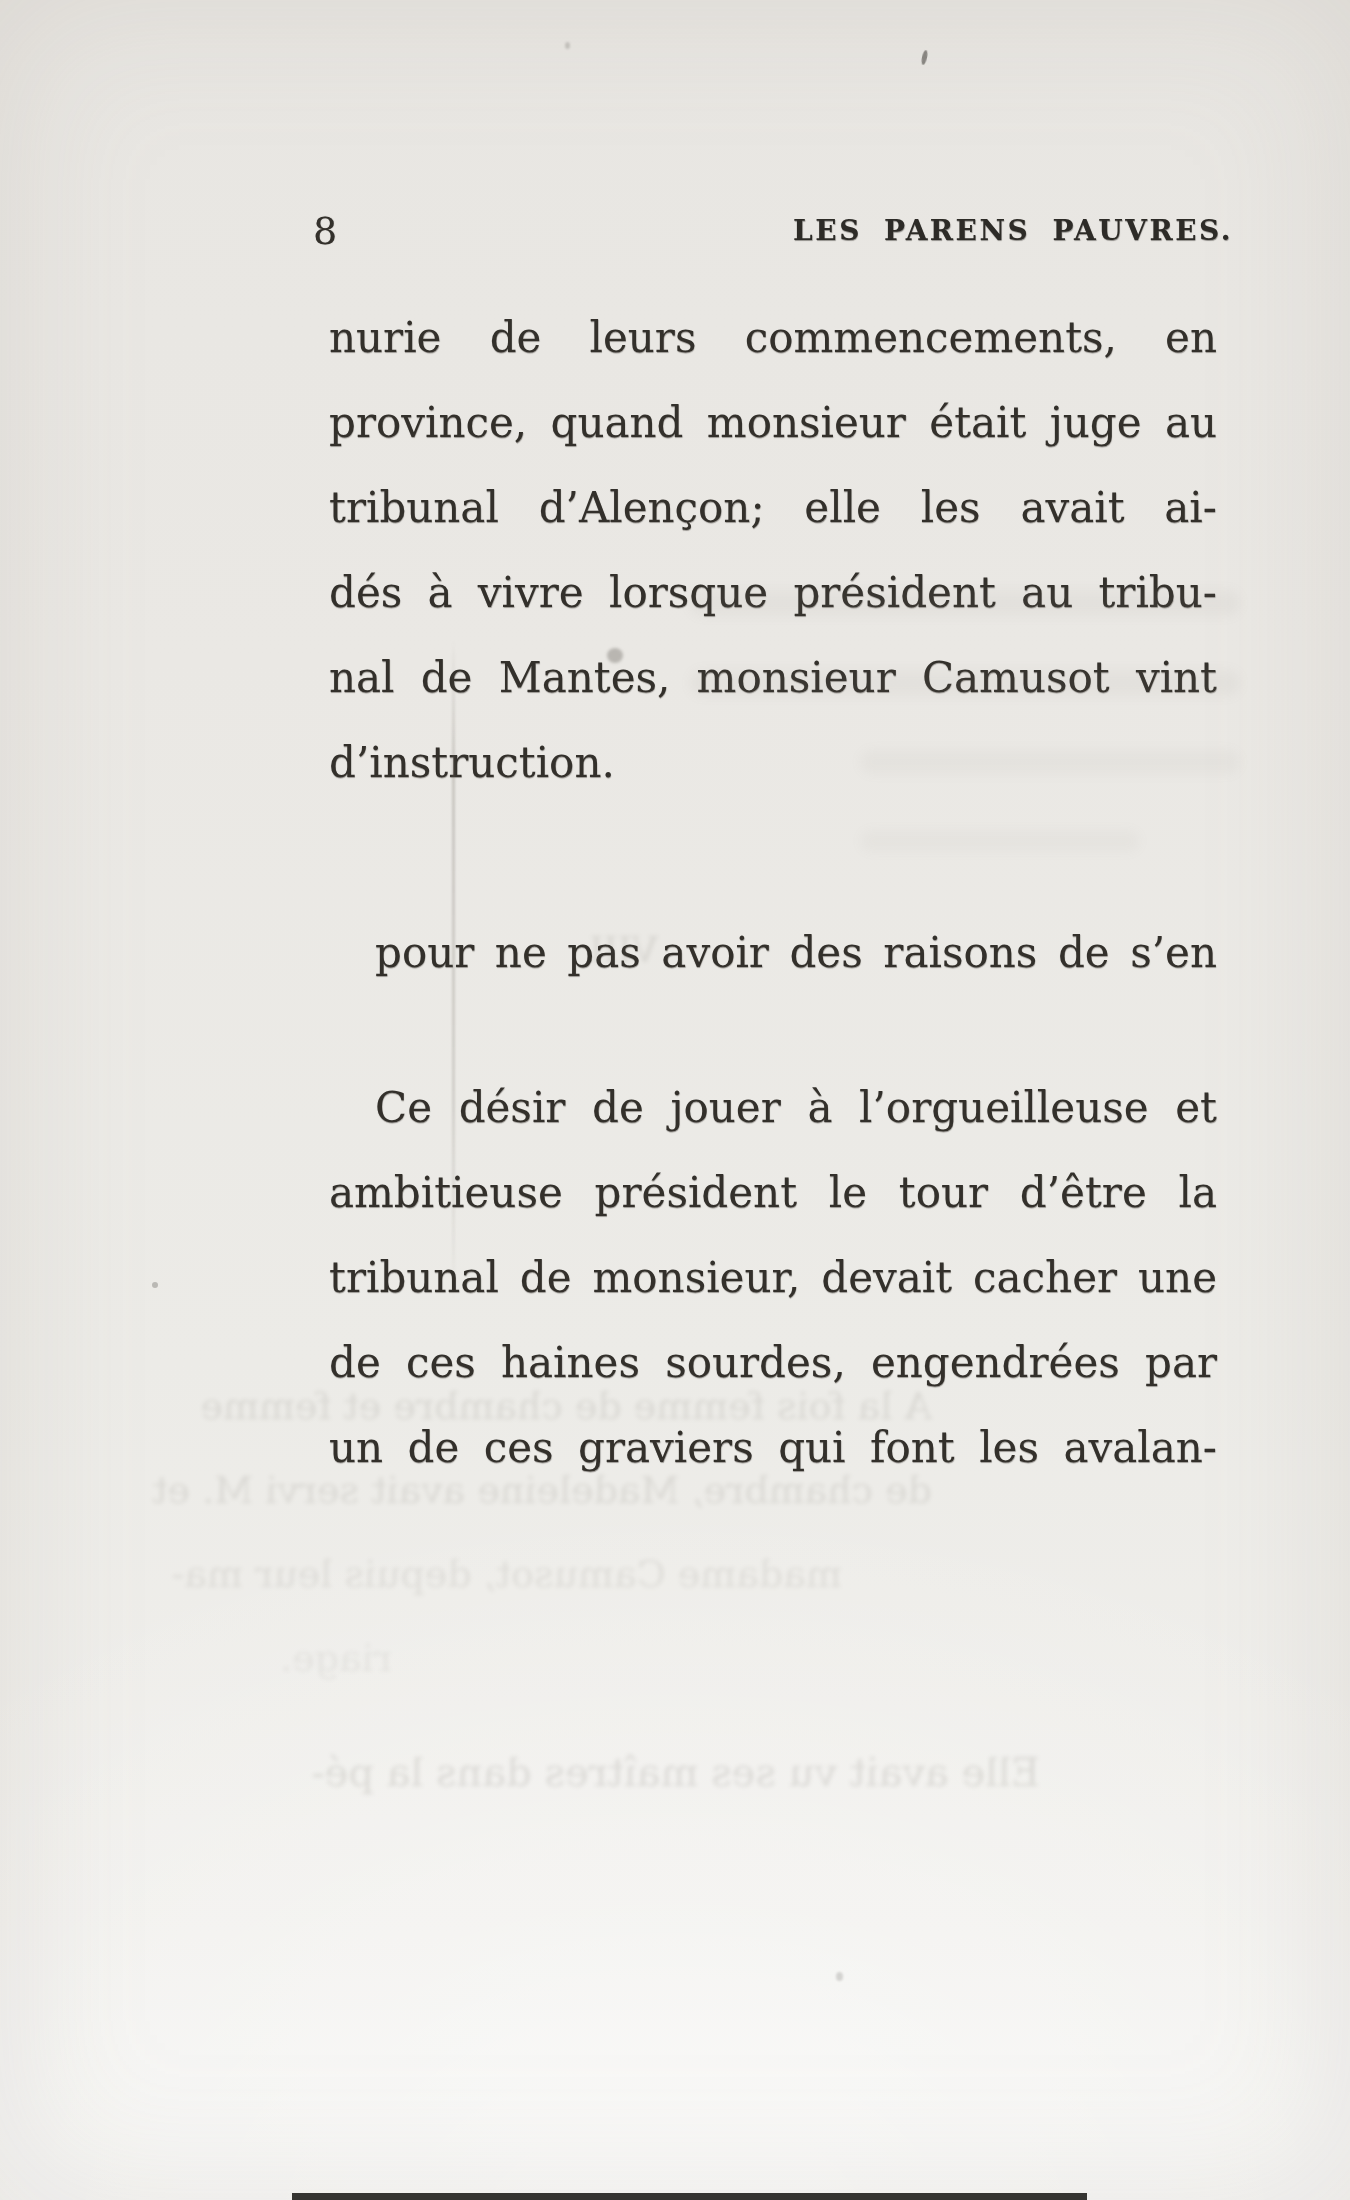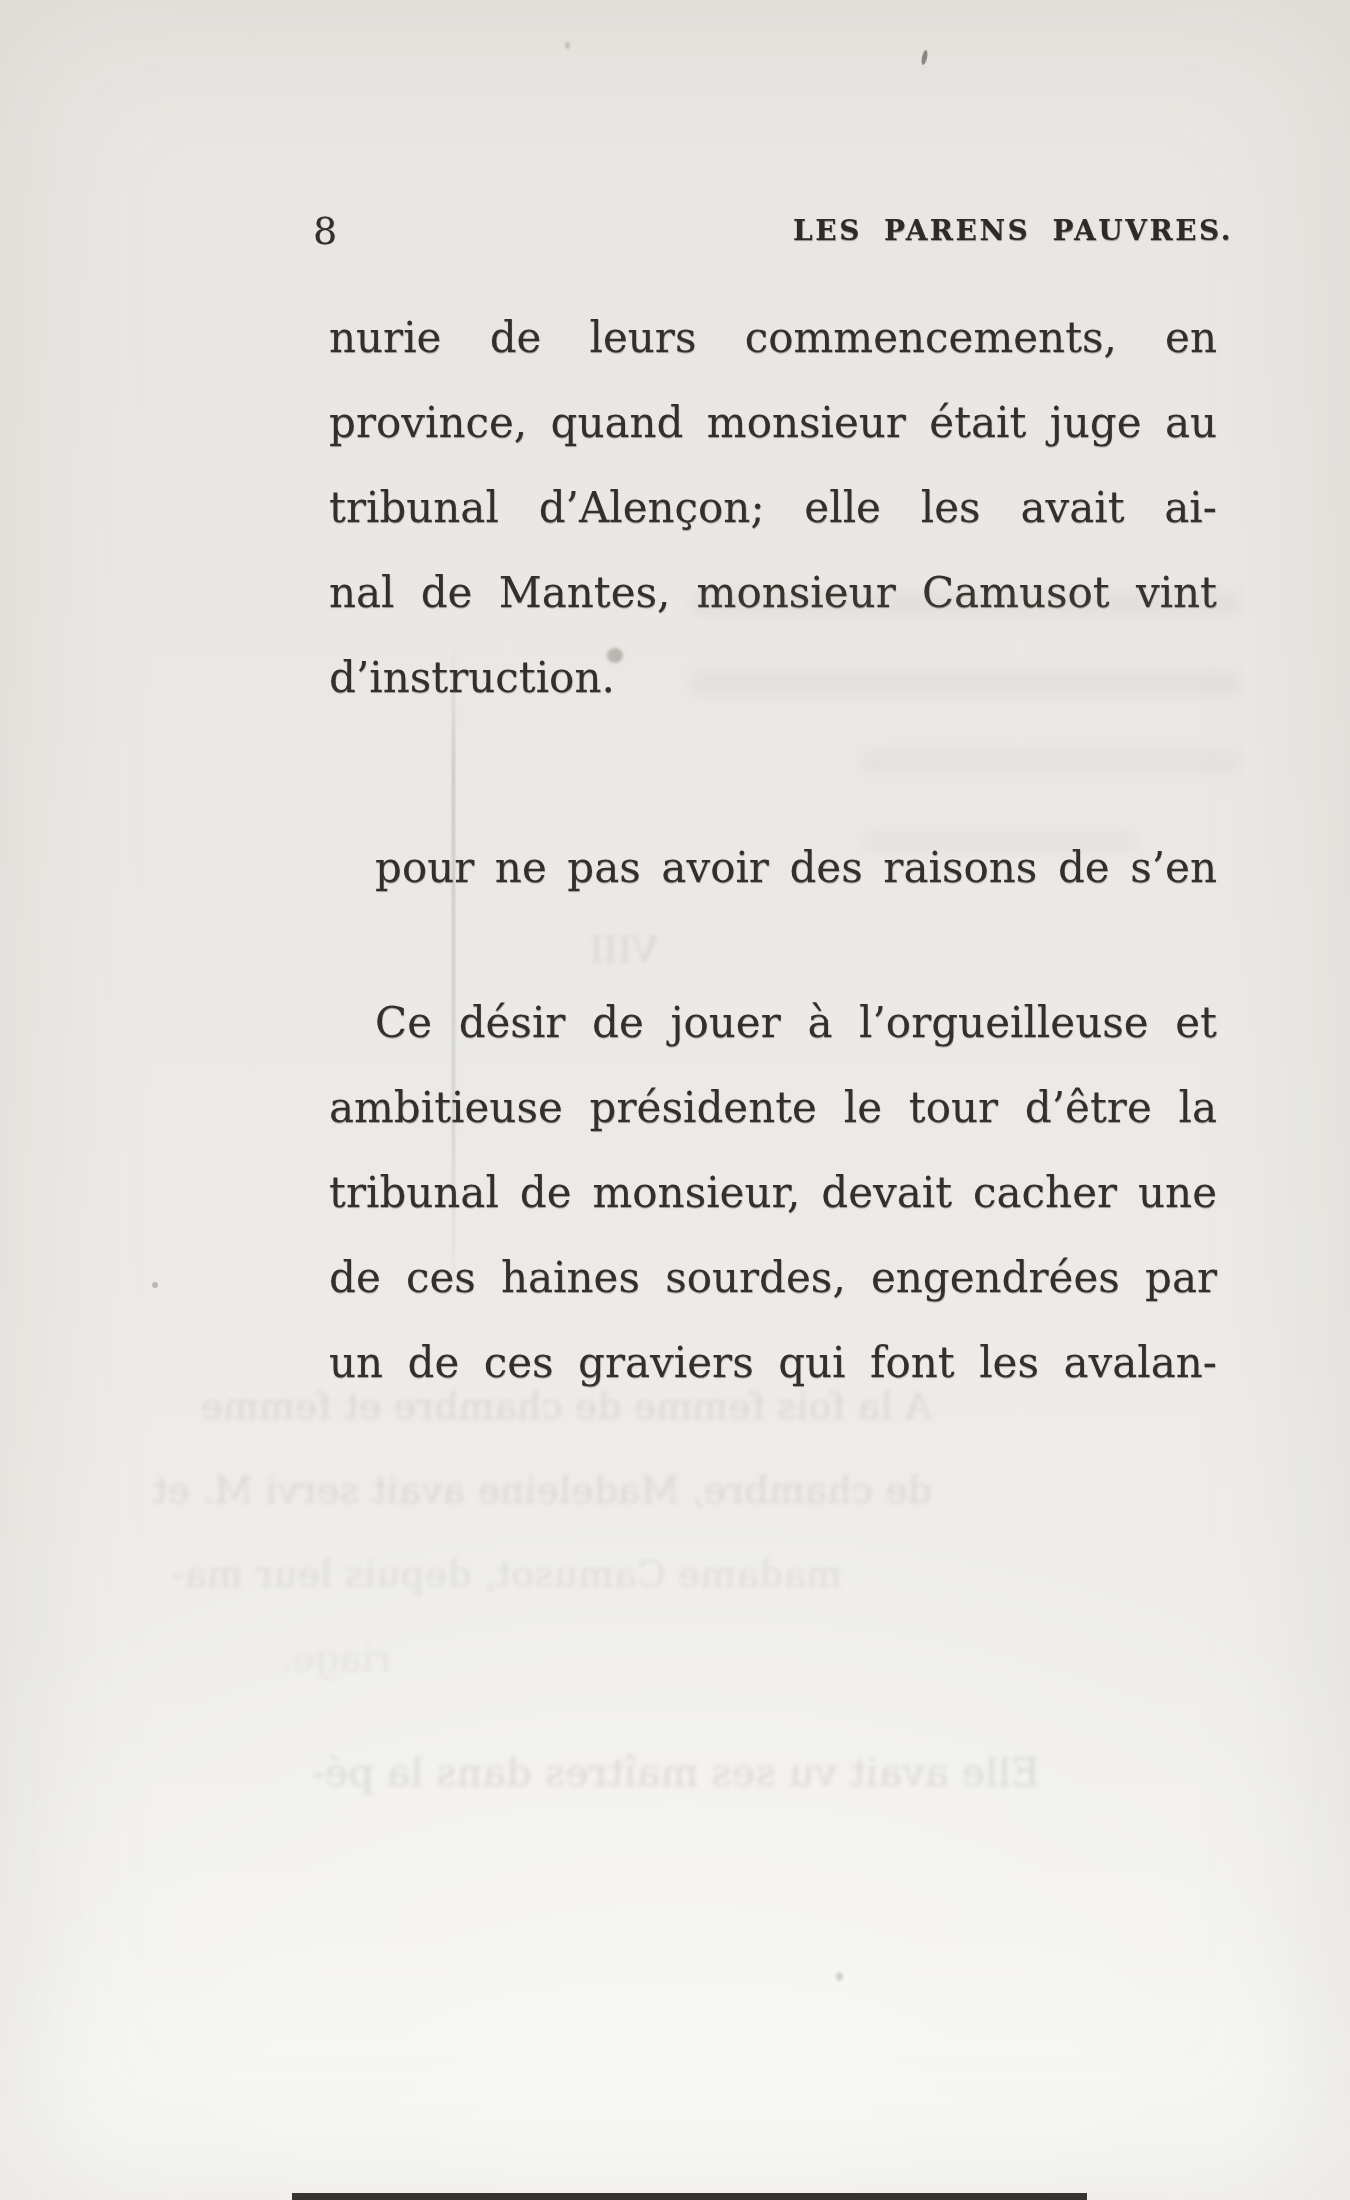--- a/index.html
+++ b/index.html
@@ -150,29 +150,30 @@
   <div class="header">
     <span class="pagenum">8</span>
     <span class="running">LES PARENS PAUVRES.</span>
   </div>
 
   <div class="text-block">
       <div class="para">
         <div class="line">nurie de leurs commencements, en</div>
         <div class="line">province, quand monsieur était juge au</div>
         <div class="line">tribunal d’Alençon; elle les avait ai-</div>
+        <div class="line">dés à vivre lorsque président au tribu-</div>
         <div class="line">nal de Mantes, monsieur Camusot vint</div>
         <div class="line para-end">d’instruction.</div>
       </div>
       <div class="para indent">
         <div class="line">pour ne pas avoir des raisons de s’en</div>
       </div>
       <div class="para indent">
         <div class="line">Ce désir de jouer à l’orgueilleuse et</div>
-        <div class="line">ambitieuse présidente le tour d’être la</div>
+        <div class="line">ambitieuse président le tour d’être la</div>
         <div class="line">tribunal de monsieur, devait cacher une</div>
         <div class="line">de ces haines sourdes, engendrées par</div>
         <div class="line">un de ces graviers qui font les avalan-</div>
       </div>
     </div>
 
   <div class="ghost-text g-viii">VIII</div>
   <div class="ghost-text g-l1">A la fois femme de chambre et femme</div>
   <div class="ghost-text g-l2">de chambre, Madeleine avait servi M. et</div>
   <div class="ghost-text g-l3">madame Camusot, depuis leur ma-</div>

